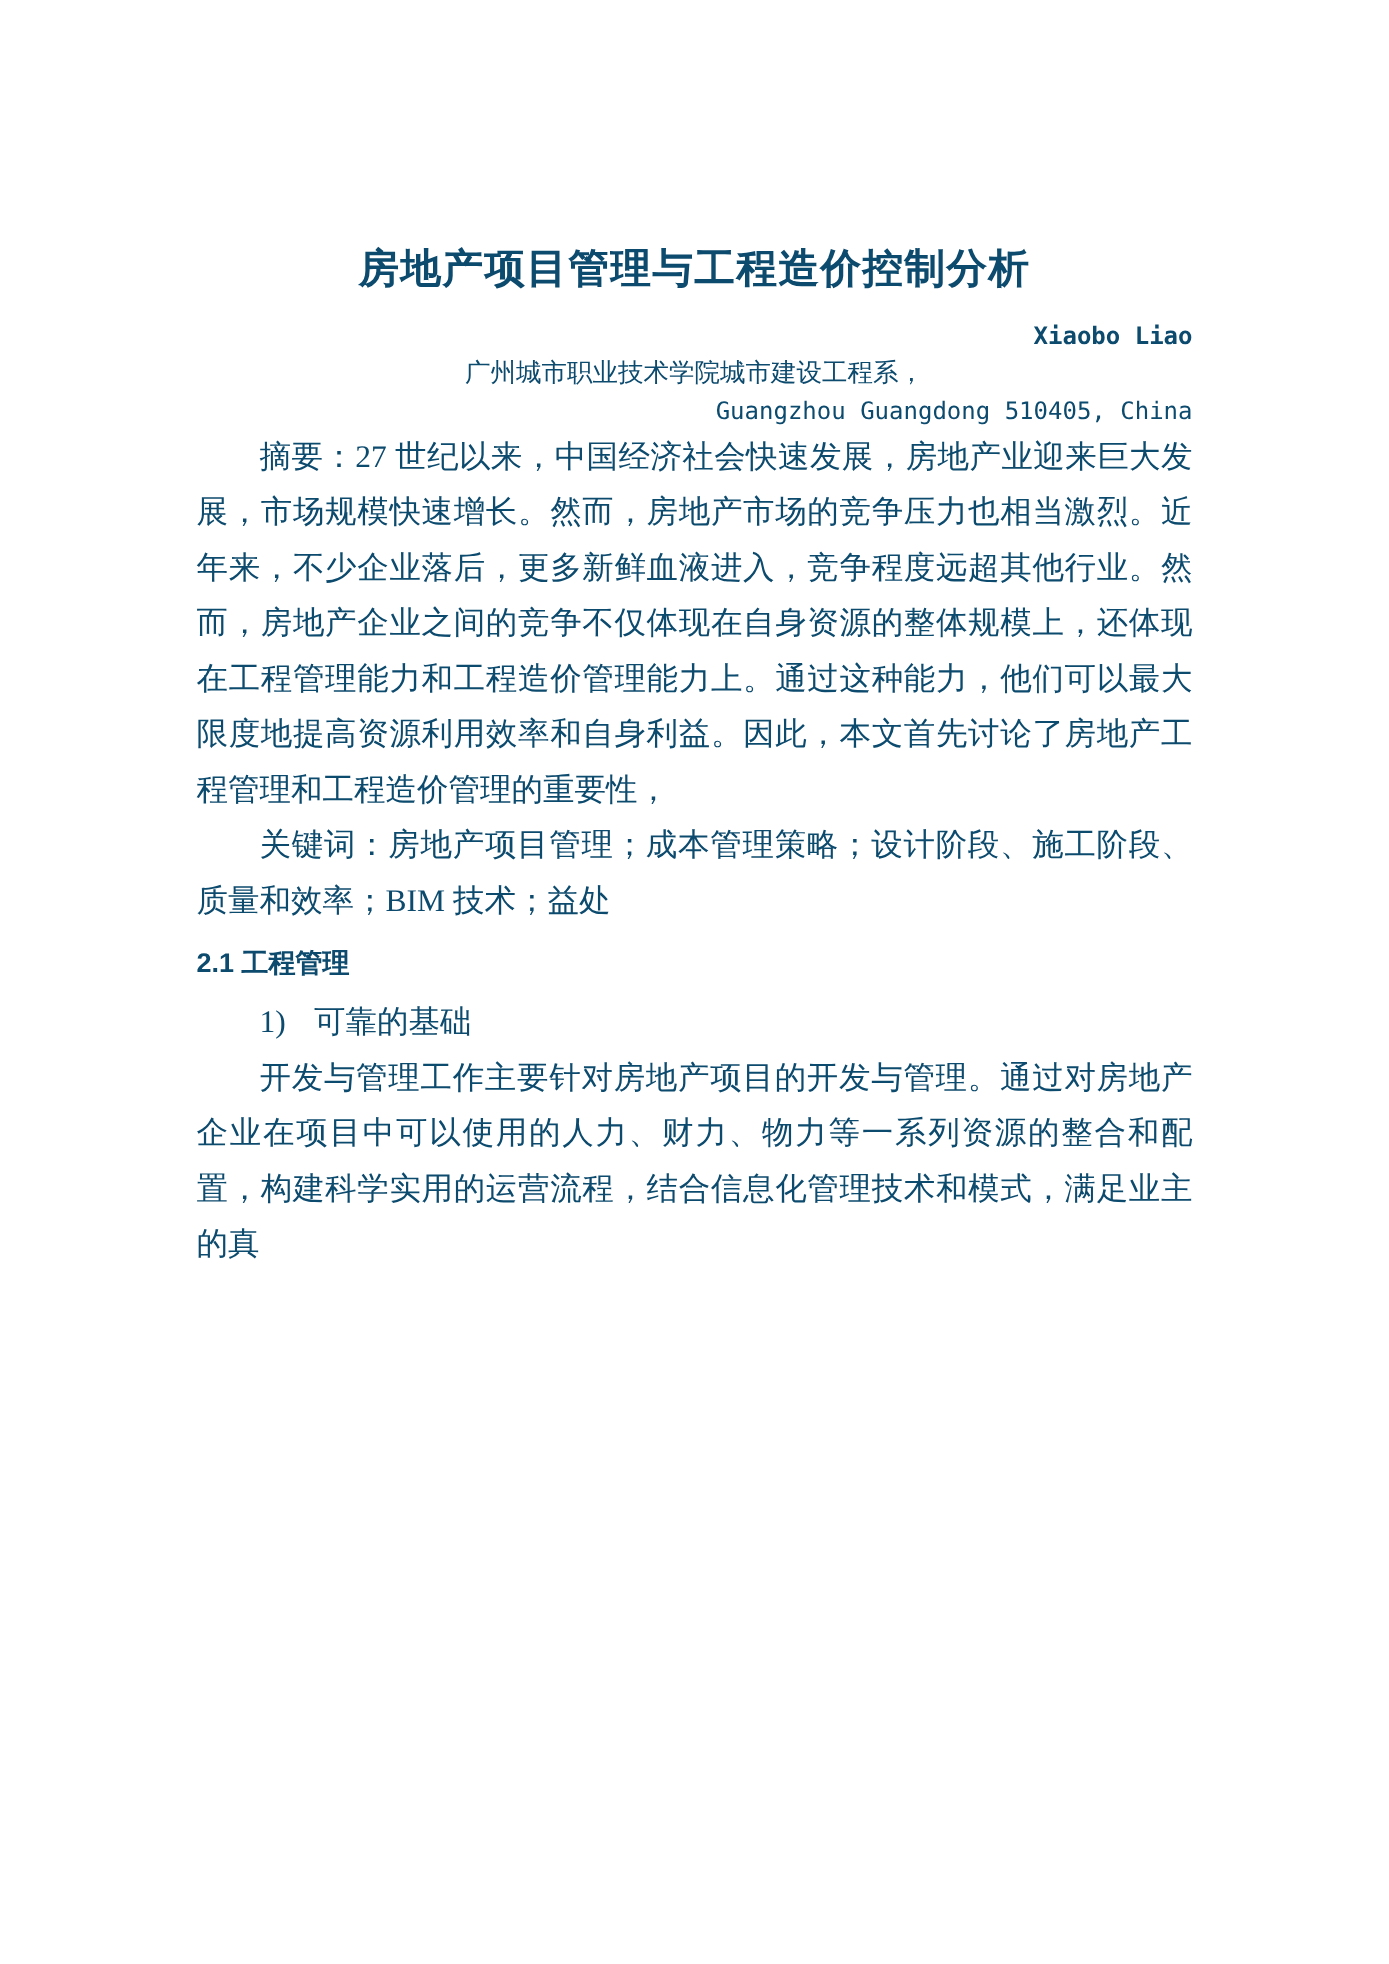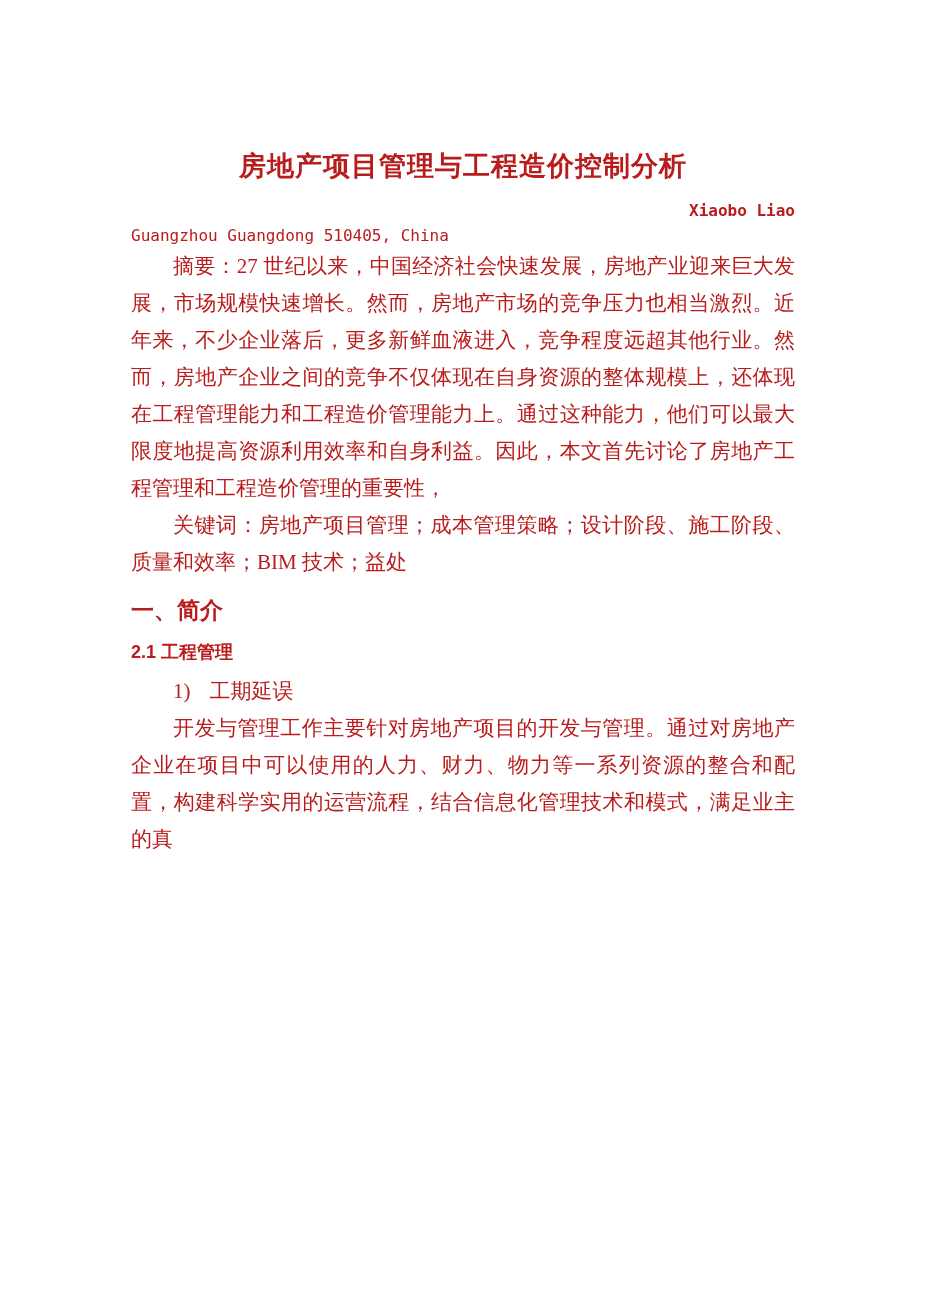--- a/index.html
+++ b/index.html
@@ -5,23 +5,23 @@
   html, body {
     margin: 0;
     padding: 0;
     background: #ffffff;
   }
   .page {
     position: relative;
     width: 926px;
     height: 1233px;
     box-sizing: border-box;
-    margin: 0 auto;
+    margin: 13px auto;
     background: #ffffff;
-    color: #b91c1c;
+    color: #0c4a6e;
     padding: 148px 131px 40px 131px;
     overflow: hidden;
     font-family: "Liberation Serif", serif;
   }
   .title {
     margin: 0 0 14px 0;
     text-align: center;
     font-family: "Liberation Sans", sans-serif;
     font-weight: bold;
     font-size: 27px;
@@ -36,21 +36,21 @@
     line-height: 25px;
     margin-top: 10px;
   }
   .affiliation {
     text-align: center;
     font-family: "Liberation Serif", serif;
     font-size: 17px;
     line-height: 25px;
   }
   .address {
-    text-align: left;
+    text-align: right;
     font-family: "DejaVu Sans Mono", monospace;
     font-size: 16px;
     line-height: 25px;
   }
   .body-p {
     margin: 0;
     font-size: 21px;
     line-height: 37px;
     text-align: justify;
     text-justify: inter-character;
@@ -87,30 +87,30 @@
 </style>
 </head>
 <body>
 
 <div class="page">
 
   <h1 class="title">房地产项目管理与工程造价控制分析</h1>
 
   <div class="author">Xiaobo Liao</div>
 
+  <div class="affiliation">广州城市职业技术学院城市建设工程系，</div>
 
   <div class="address">Guangzhou Guangdong 510405, China</div>
 
   <p class="body-p"><span class="lead">摘要：</span><span>27 世纪以来，中国经济社会快速发展，房地产业迎来巨大发展，市场规模快速增长。然而，房地产市场的竞争压力也相当激烈。近年来，不少企业落后，更多新鲜血液进入，竞争程度远超其他行业。然而，房地产企业之间的竞争不仅体现在自身资源的整体规模上，还体现在工程管理能力和工程造价管理能力上。通过这种能力，他们可以最大限度地提高资源利用效率和自身利益。因此，本文首先讨论了房地产工程管理和工程造价管理的重要性，</span></p>
 
   <p class="body-p"><span class="lead">关键词：</span><span>房地产项目管理；成本管理策略；设计阶段、施工阶段、质量和效率；BIM 技术；益处</span></p>
 
-  <h2 class="sec-heading">一、简介</h2>
 
 
 
   <h3 class="sub-heading">2.1 工程管理</h3>
 
-  <p class="list-line"><span>1)</span><span class="list-text">工期延误</span></p>
+  <p class="list-line"><span>1)</span><span class="list-text">可靠的基础</span></p>
 
   <p class="body-p">开发与管理工作主要针对房地产项目的开发与管理。通过对房地产企业在项目中可以使用的人力、财力、物力等一系列资源的整合和配置，构建科学实用的运营流程，结合信息化管理技术和模式，满足业主的真</p>
 
 </div>
 
 </body></html>

